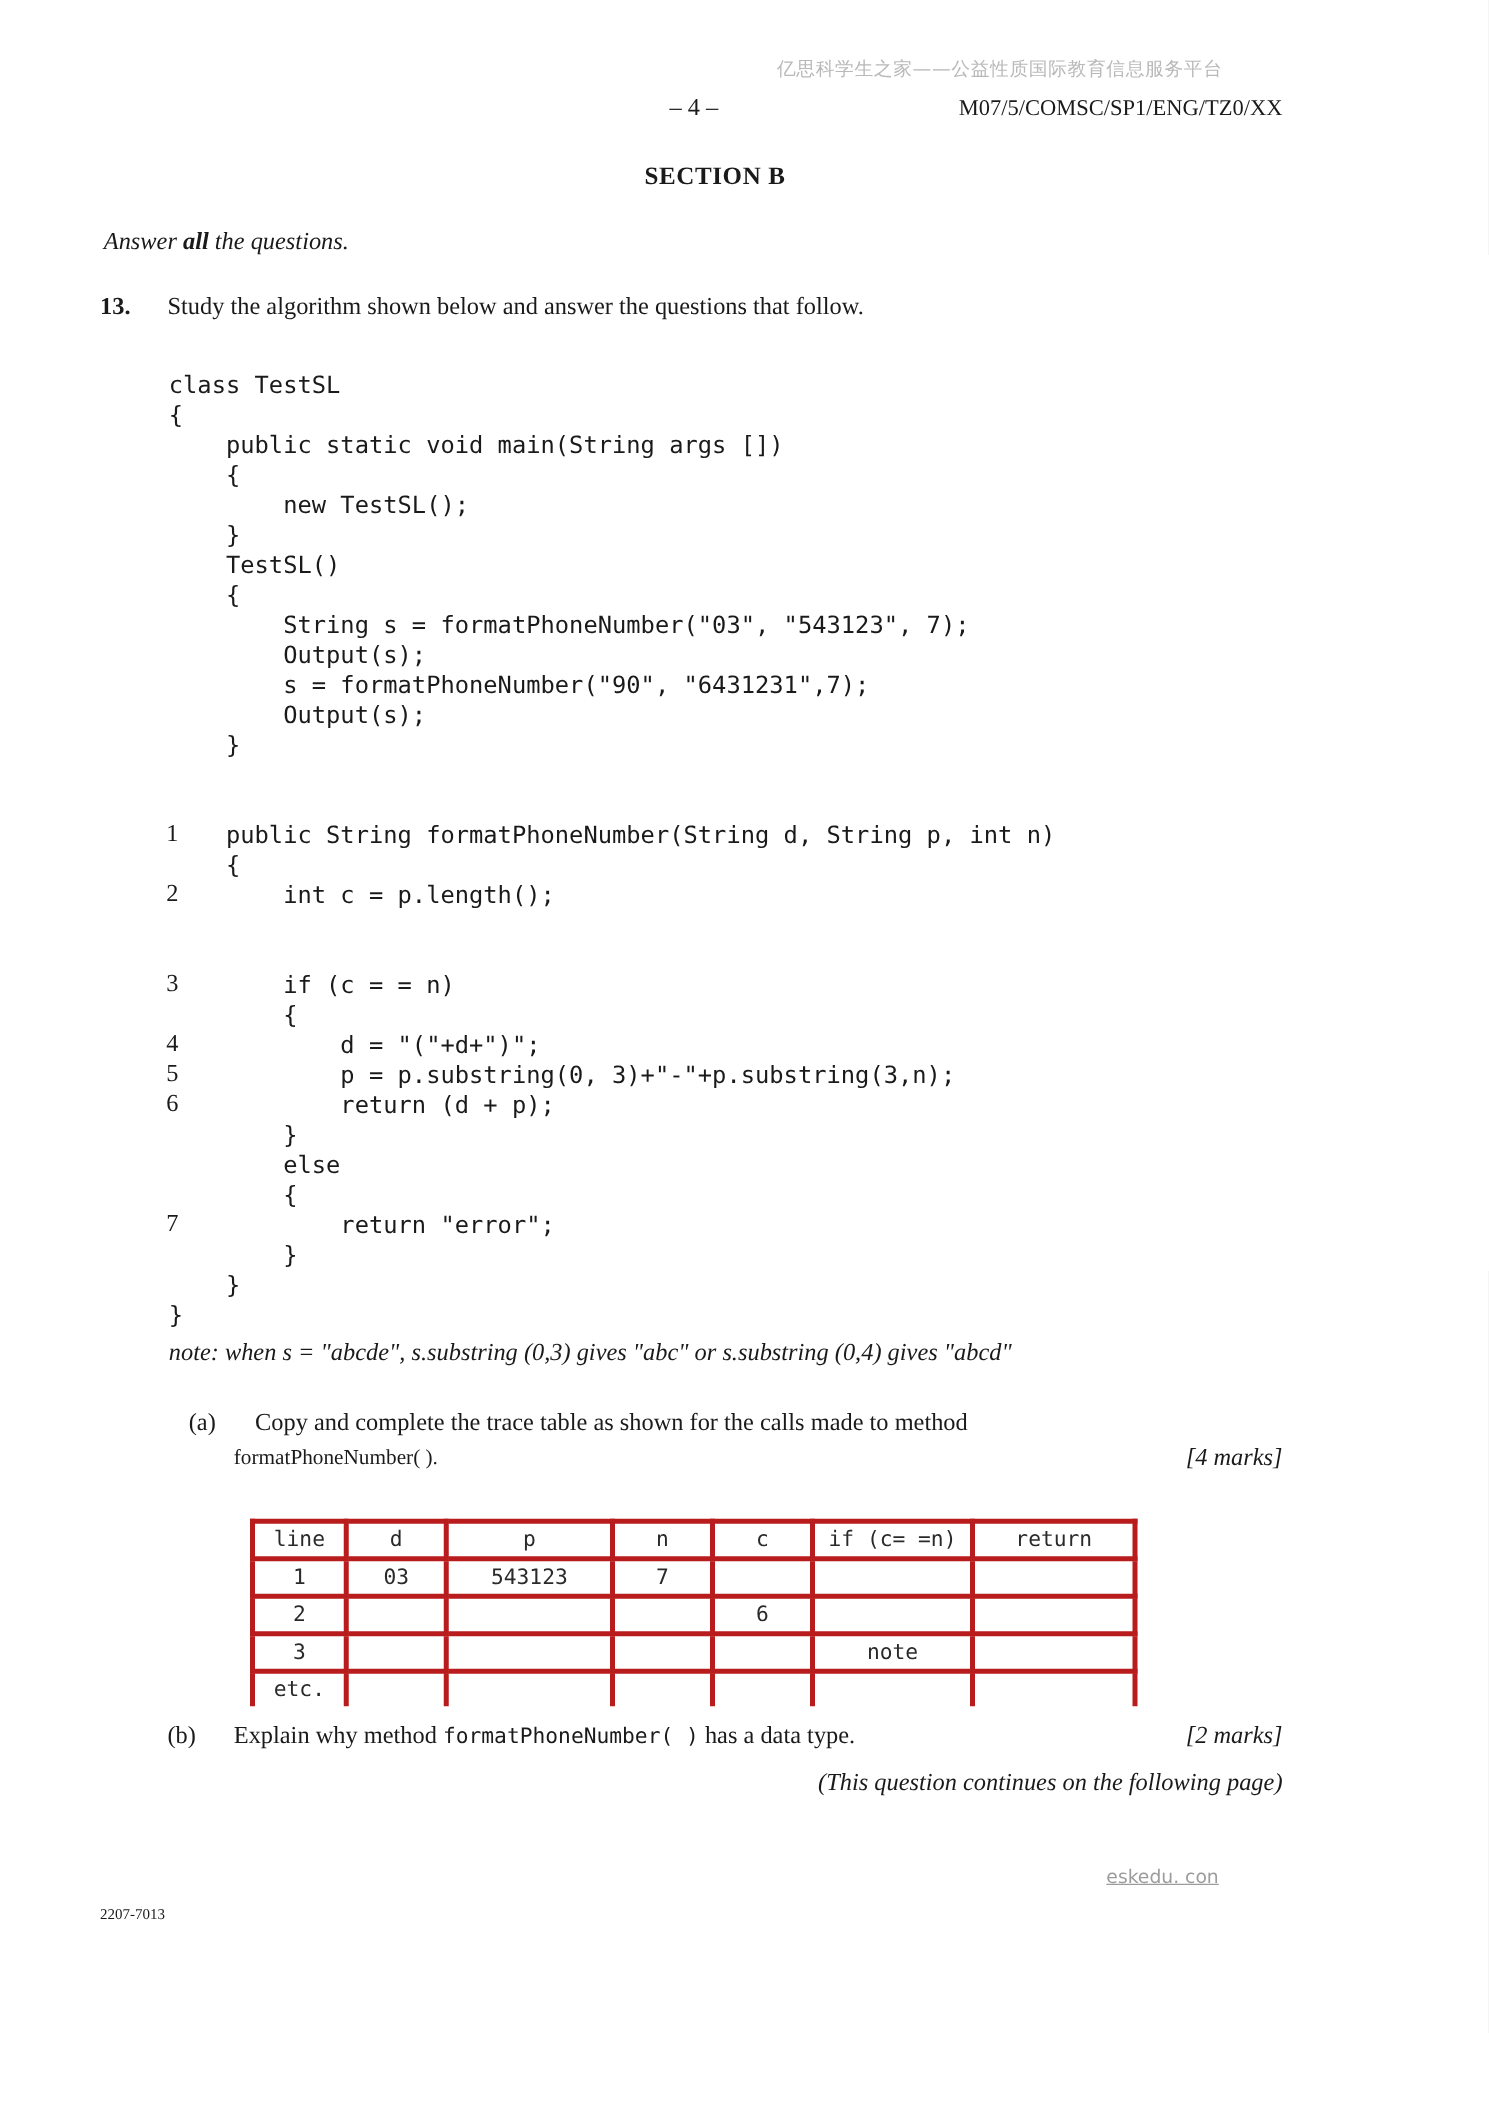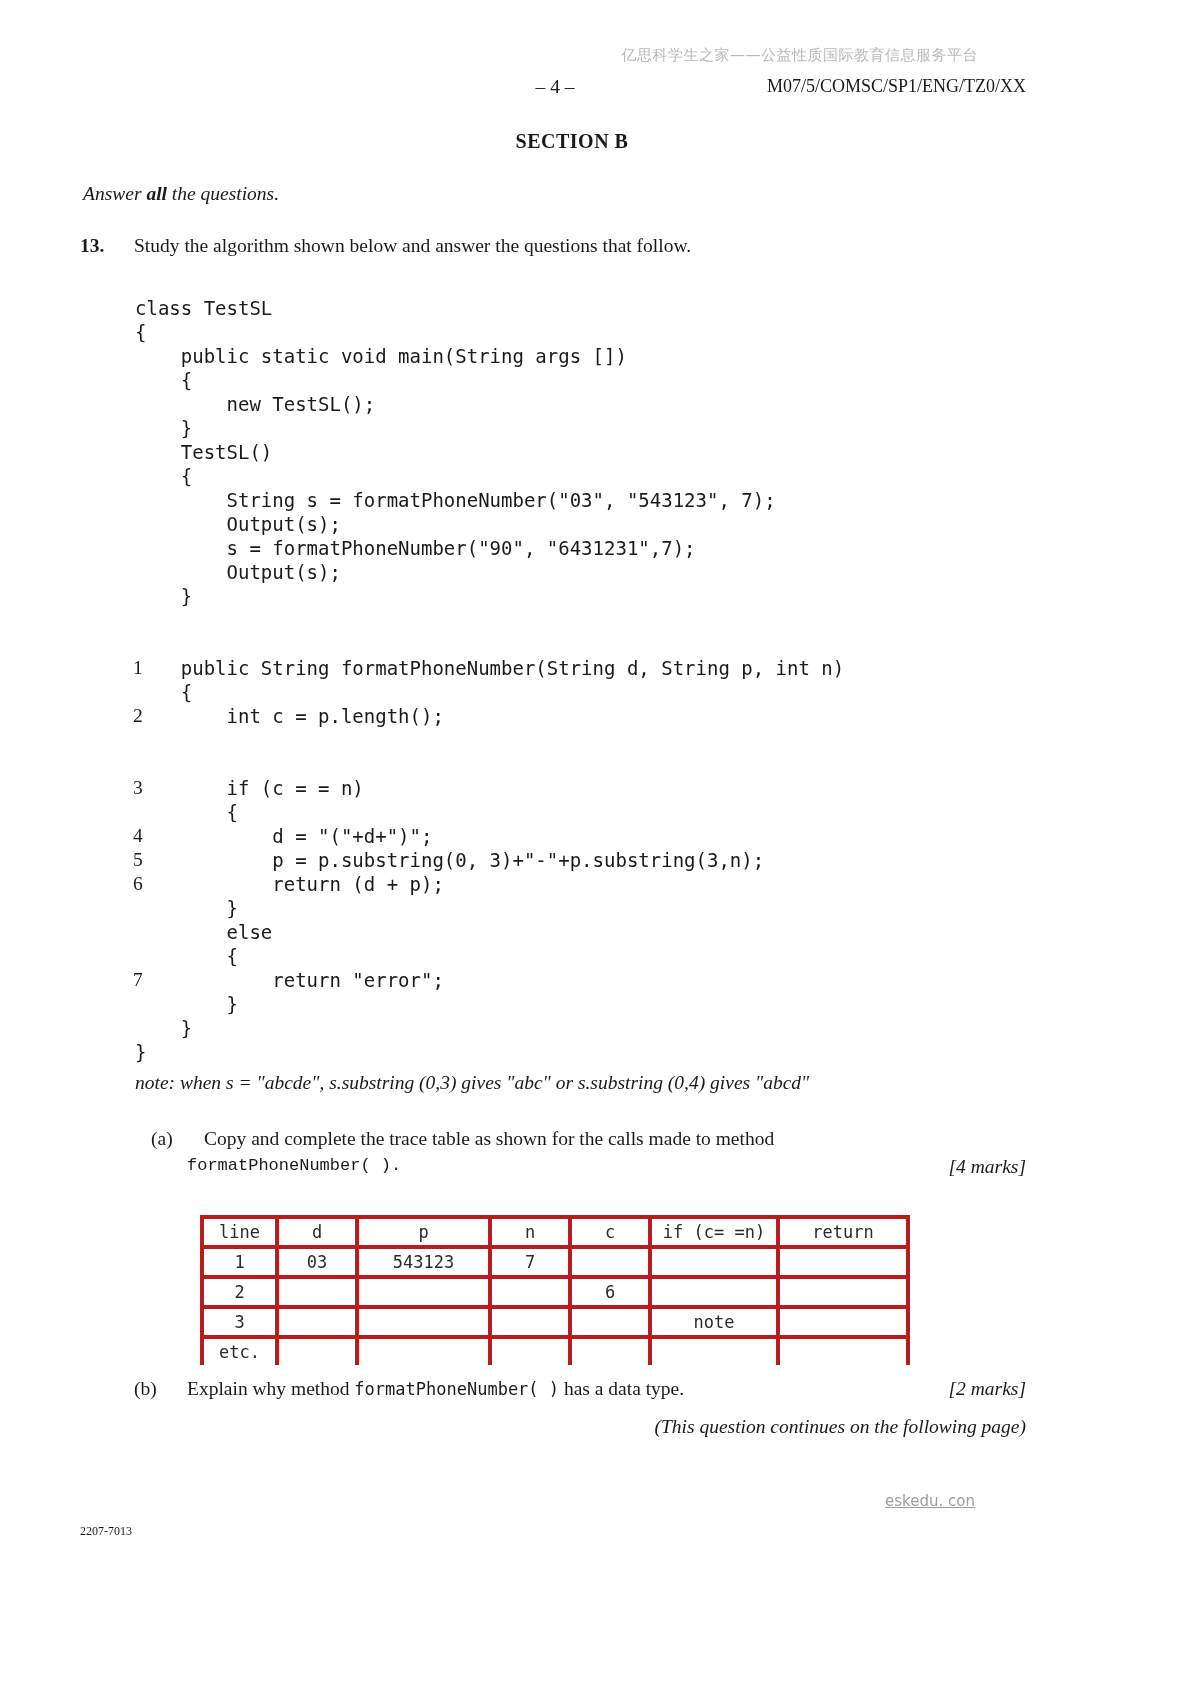--- a/index.html
+++ b/index.html
@@ -37,21 +37,21 @@
   .gut{
     position:absolute;left:-2px;top:0;
     font-family:"Liberation Serif",serif;font-size:19.5px;
   }
   .ct{white-space:pre;}
   .note{position:absolute;top:1072px;left:135px;font-style:italic;font-size:19.5px;white-space:nowrap;}
   .part-a{position:absolute;top:1128px;left:134px;width:820px;font-size:19.5px;margin-left:17px;}
   .p-label{display:inline-block;width:53px;}
   .part-a2{
     position:absolute;top:1156px;left:187px;
-    font-family:Liberation Mono, monospace;font-size:17px;
+    font-family:Liberation Serif, serif;font-size:17px;
   }
   .marks{position:absolute;right:165px;font-style:italic;font-size:19.5px;}
   .marks-a{top:1156px;}
   .marks-b{top:1378px;}
   .trace-table{
     position:absolute;top:1215px;left:200px;
     border-collapse:collapse;
     font-family:"DejaVu Sans Mono","Liberation Mono",monospace;
     font-size:17px;color:#2a2a2a;
   }

